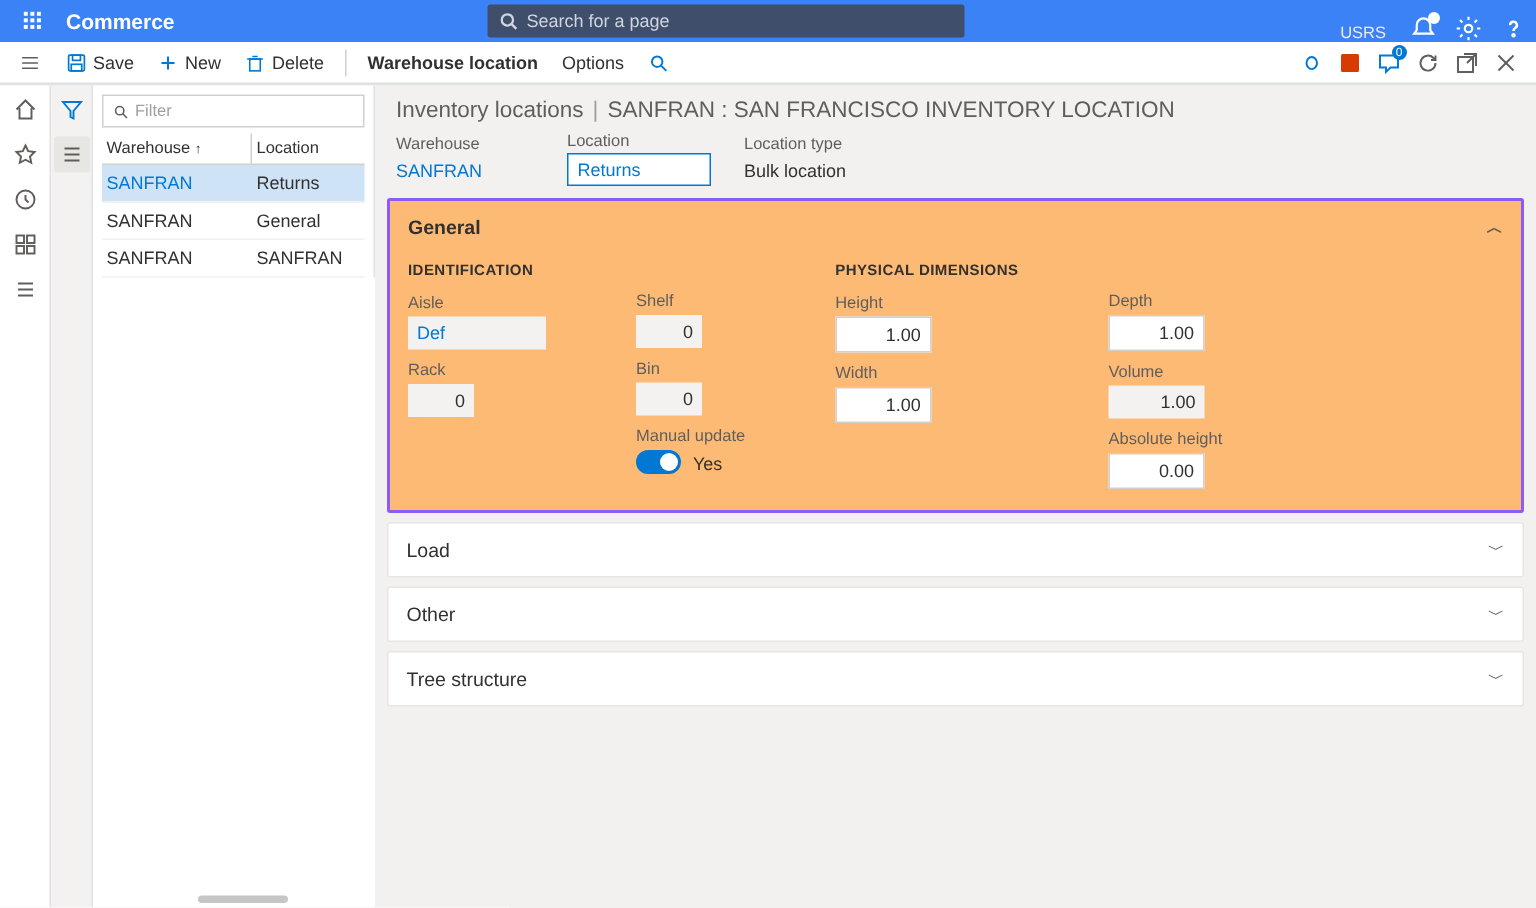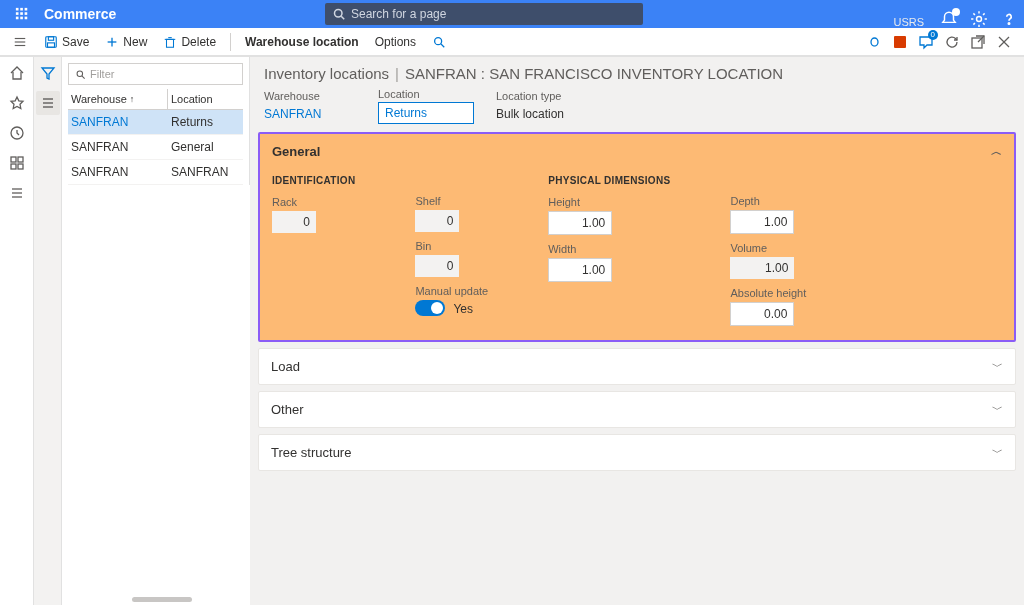--- a/index.html
+++ b/index.html
@@ -325,20 +325,24 @@
 
     <div class="section">
       <div class="section-head">
         <span>General</span>
         <span class="chev">︿</span>
       </div>
       <div class="section-body">
         <div class="col-group">
           <div class="cg-title">IDENTIFICATION</div>
           <div class="field">
+            <span class="field-label">Aisle</span>
+            <input class="field-input link" value="Def" style="">
+          </div>
+          <div class="field">
             <span class="field-label">Rack</span>
             <input class="field-input num" style="width: 44px;" value="0">
           </div>
         </div>
         <div class="col-group">
           <div style="height:12px"></div>
           <div class="field">
             <span class="field-label">Shelf</span>
             <input class="field-input num" style="width: 44px;" value="0">
           </div>

